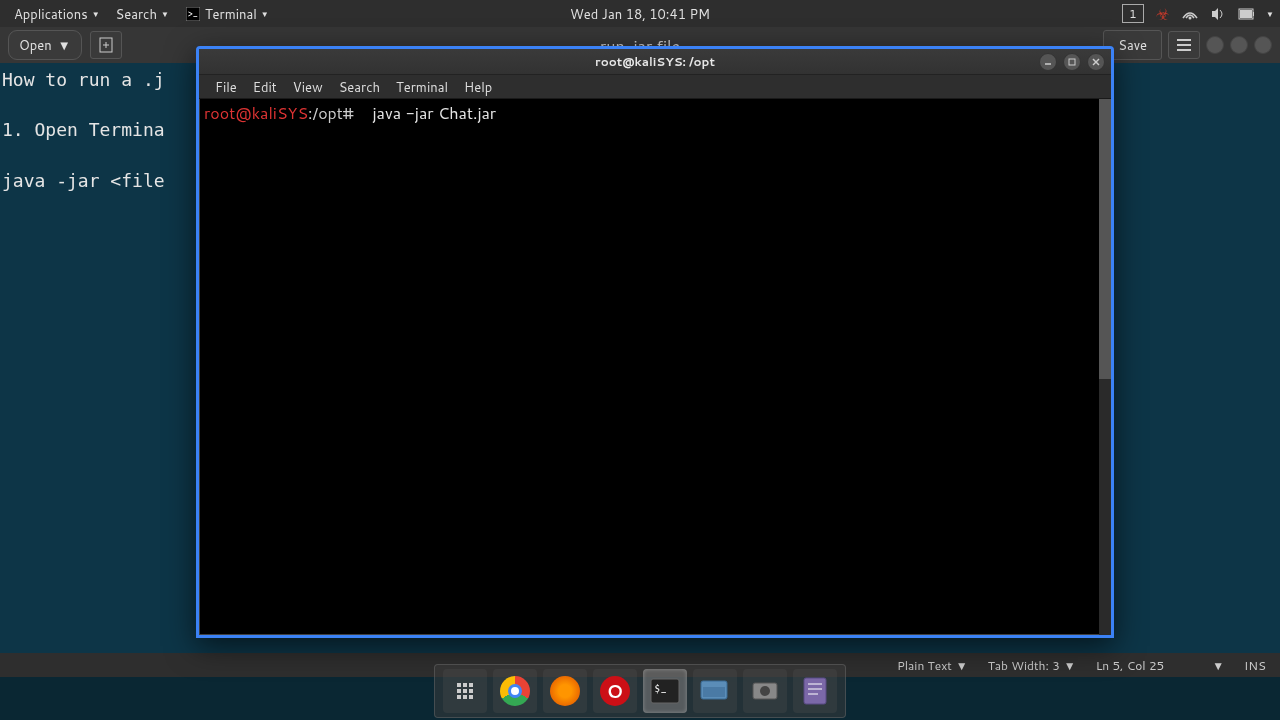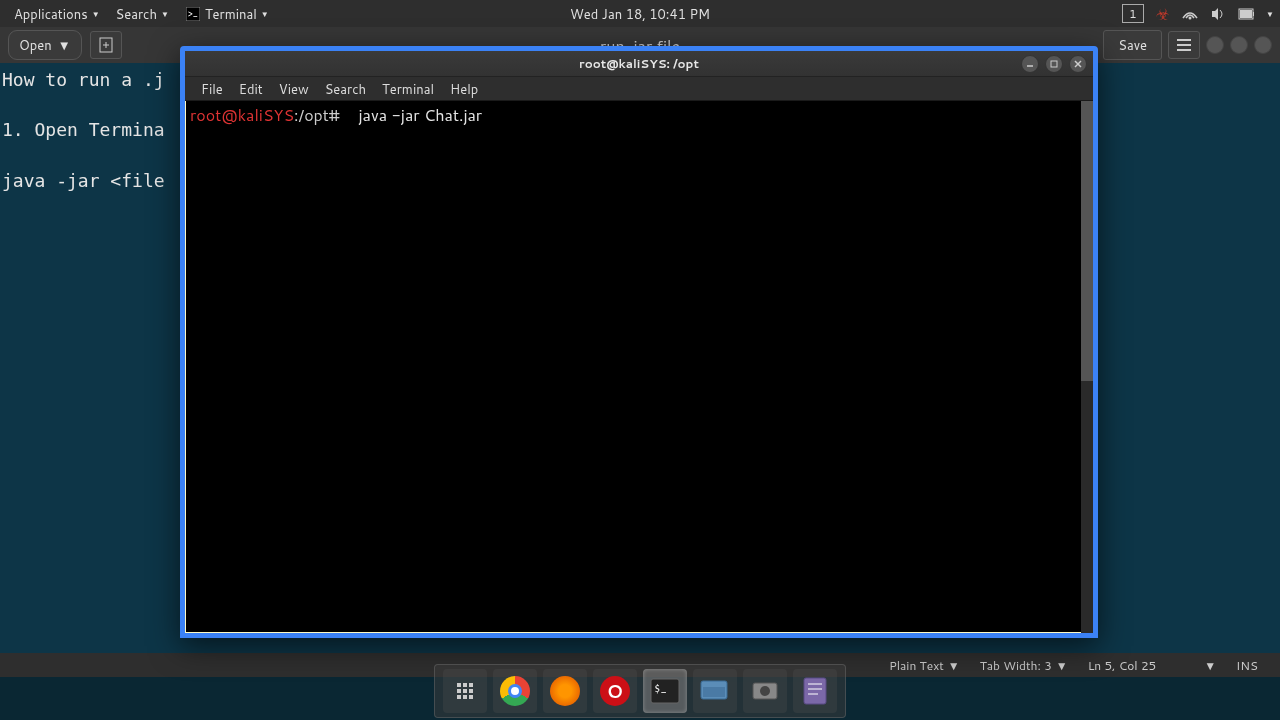--- a/index.html
+++ b/index.html
@@ -22,25 +22,25 @@
 .gedit-open-btn { background: #3a3a3a; border: 1px solid #555; color: #e0e0e0; padding: 5px 10px; border-radius: 9px; display: flex; align-items: center; gap: 6px; font-size: 13px; cursor: pointer; }
 .gedit-new-btn { background: #3a3a3a; border: 1px solid #555; color: #e0e0e0; width: 32px; height: 28px; border-radius: 3px; display: flex; align-items: center; justify-content: center; cursor: pointer; }
 .gedit-title-center { position: absolute; left: 50%; transform: translateX(-50%); color: #ccc; font-size: 16px; }
 .gedit-right-controls { margin-left: auto; display: flex; align-items: center; gap: 6px; }
 .gedit-save-btn { background: #3a3a3a; border: 1px solid #555; color: #e0e0e0; padding: 5px 14px; border-radius: 3px; font-size: 13px; cursor: pointer; margin-left: 37px; }
 .gedit-hamburger { background: #3a3a3a; border: 1px solid #555; color: #e0e0e0; width: 32px; height: 28px; border-radius: 3px; display: flex; align-items: center; justify-content: center; cursor: pointer; }
 .circle-btn { width: 18px; height: 18px; border-radius: 50%; background: #555; border: 1px solid #444; cursor: pointer; }
 
 .gedit-content { padding: 4px 2px; font-family: "DejaVu Sans Mono", monospace; font-size: 18px; color: #e5e5e5; line-height: 1.4; white-space: pre; }
 
-.gedit-statusbar { position: absolute; bottom: 0; left: 0; right: 0; height: 24px; background: #2e2e2e; display: flex; align-items: center; padding: 0 22px; color: #ccc; font-size: 12px; gap: 20px; justify-content: flex-end; }
+.gedit-statusbar { position: absolute; bottom: 0; left: 0; right: 0; height: 24px; background: #2e2e2e; display: flex; align-items: center; padding: 0 14px; color: #ccc; font-size: 12px; gap: 20px; justify-content: flex-end; }
 .gedit-statusbar .status-item { display: flex; align-items: center; gap: 4px; }
 
 
-.terminal-window { position: absolute; left: 180px; top: 46px; width: 918px; height: 592px; background: #fef9c3; border: 5px solid #3b82f6; border-radius: 4px 4px 0 0; box-shadow: 0 8px 30px rgba(0,0,0,0.6); }
+.terminal-window { position: absolute; left: 196px; top: 46px; width: 918px; height: 592px; background: #404040; border: 3px solid #3b82f6; border-radius: 4px 4px 0 0; box-shadow: 0 8px 30px rgba(0,0,0,0.6); }
 .terminal-titlebar { height: 26px; background: linear-gradient(#3a3a3a, #323232); display: flex; align-items: center; justify-content: center; color: #e8e8e8; font-size: 12px; font-weight: 600; position: relative; border-bottom: 1px solid #222; }
 .terminal-window-controls { position: absolute; right: 6px; display: flex; gap: 6px; }
 .win-ctrl { width: 18px; height: 18px; border-radius: 50%; background: #555; border: 1px solid #333; display: flex; align-items: center; justify-content: center; font-size: 10px; color: #ccc; cursor: pointer; }
 
 .terminal-menubar { height: 24px; background: #2e2e2e; display: flex; align-items: center; padding: 0 8px; gap: 0; color: #ddd; font-size: 13px; border-bottom: 1px solid #1a1a1a; }
 .terminal-menubar .menu { padding: 2px 8px; cursor: pointer; }
 
 .terminal-body { position: absolute; top: 50px; left: 1px; right: 1px; bottom: 1px; background: #000; font-family: "DejaVu Sans Mono", monospace; font-size: 16px; color: #e5e5e5; padding: 2px 4px; overflow: hidden; }
 .terminal-body .prompt-user { color: #d33; }
 .terminal-body .prompt-path { color: #ccc; }

